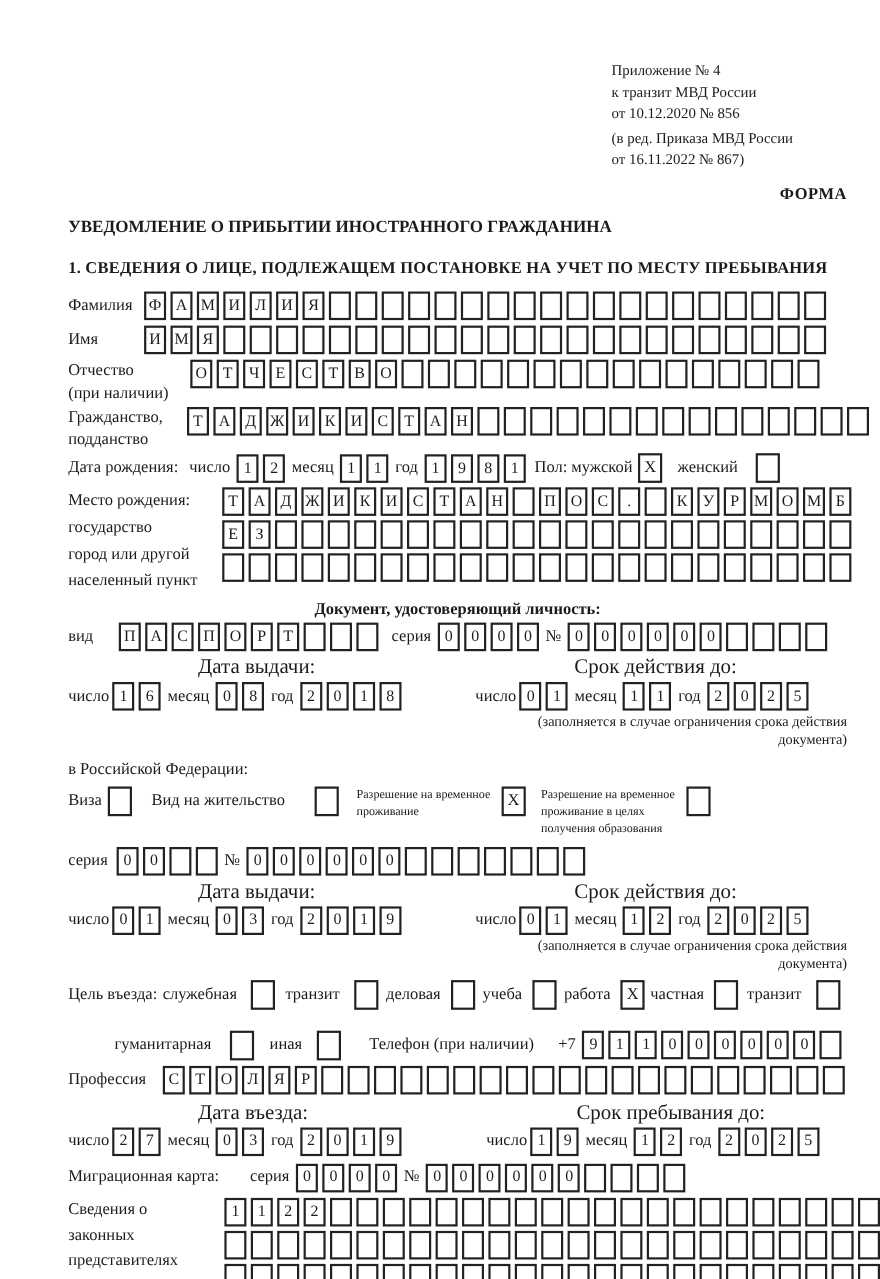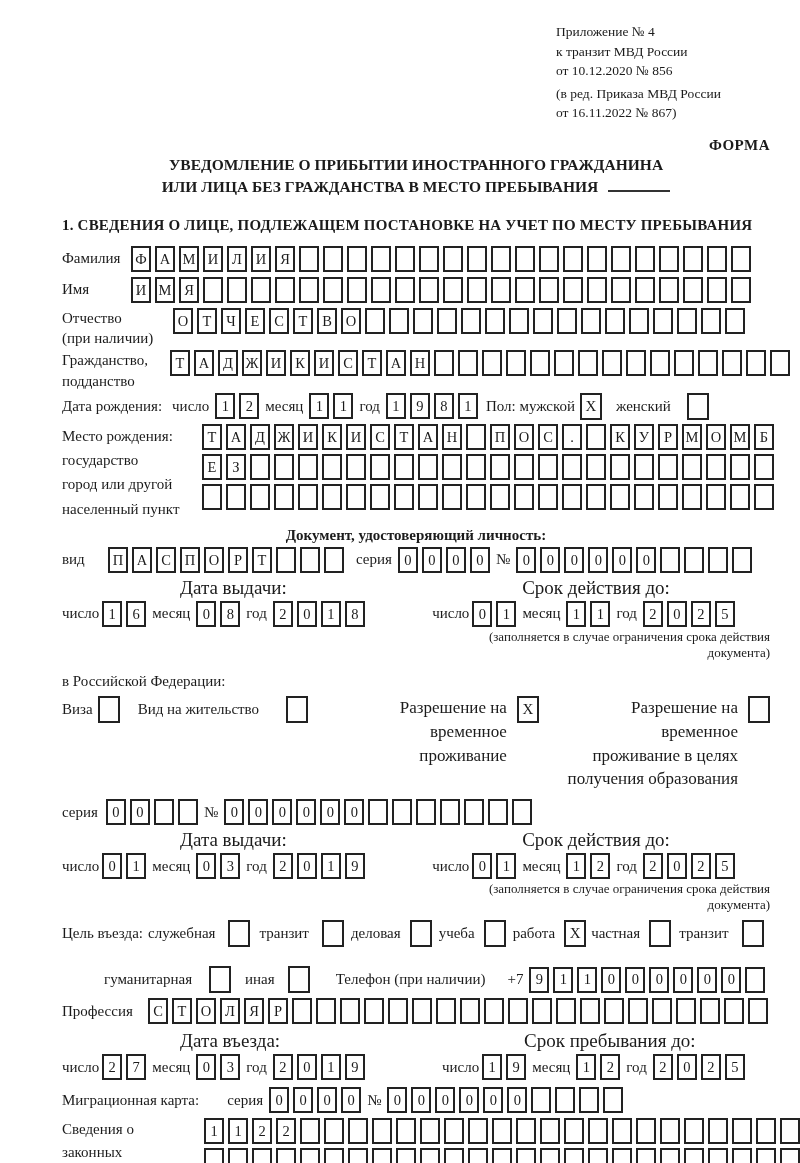--- a/index.html
+++ b/index.html
@@ -1,25 +1,25 @@
 <!DOCTYPE html>
 <html><head>
 <meta charset="utf-8">
 <style>
   * { margin:0; padding:0; box-sizing:border-box; }
   html,body { background:#fff; }
   body { width:800px; height:1163px; overflow:hidden; color:#1b1b1b;
          font-family:"Liberation Serif","DejaVu Serif",serif; }
-  .page { width:800px; height:1163px; padding:22px 30px 10px 62px; }
+  .page { width:800px; height:1163px; padding:54px 30px 10px 62px; }
 
   .appendix { width:fit-content; margin-left:494px; font-size:13.5px; line-height:1.45; }
   .appendix .rev { margin-top:3px; }
   .forma { text-align:right; font-weight:bold; font-size:15px; margin-top:14px; letter-spacing:.5px; }
 
-  .title { text-align:center; font-weight:bold; font-size:15.5px; line-height:1.45; margin-top:0; }
+  .title { text-align:left; font-weight:bold; font-size:15.5px; line-height:1.45; margin-top:10px; }
   .title .blank { display:inline-block; width:62px; border-bottom:2px solid #333; height:14px; margin-left:10px; }
 
   .sect-head { font-weight:bold; font-size:15px; margin-top:18px; letter-spacing:.2px; }
 
   .row { display:flex; align-items:center; margin-top:5px; }
   .row.top { align-items:flex-start; }
   .lbl { font-size:15px; flex:none; }
   .lbl2 { font-size:15px; line-height:1.35; flex:none; }
   .cells { display:flex; gap:4px; flex:none; }
   .cell { width:20px; height:26px; border:2px solid #222; flex:none;
@@ -36,40 +36,39 @@
   .dhalf { display:flex; flex-direction:column; }
   .dhalf .cap { font-size:19px; margin-bottom:2px; }
   .dhalf .drow { display:flex; align-items:center; }
   .note { font-size:13px; text-align:right; margin-top:2px; }
   .dlbl { font-size:15px; margin:0 6px; flex:none; }
 
   .intro { font-size:15px; line-height:1.6; margin-top:8px; }
 
   .opt { display:flex; align-items:center; }
   .opt .lbl { margin-right:5px; }
-  .centered { text-align:right; font-size:17px; line-height:1.4; }
+  .centered { text-align:left; font-size:11px; line-height:1.4; }
 </style>
 </head>
 <body>
 
 <div class="page">
 
   <div class="appendix">
     <div>Приложение № 4</div>
     <div>к транзит МВД России</div>
     <div>от 10.12.2020 № 856</div>
     <div class="rev">(в ред. Приказа МВД России</div>
     <div>от 16.11.2022 № 867)</div>
   </div>
 
   <div class="forma">ФОРМА</div>
 
   <div class="title">
     <div>УВЕДОМЛЕНИЕ О ПРИБЫТИИ ИНОСТРАННОГО ГРАЖДАНИНА</div>
-    <div><span>ИЛИ ЛИЦА БЕЗ ГРАЖДАНСТВА В МЕСТО ПРЕБЫВАНИЯ</span><span class="blank"></span></div>
   </div>
 
   <div class="sect-head">1. СВЕДЕНИЯ О ЛИЦЕ, ПОДЛЕЖАЩЕМ ПОСТАНОВКЕ НА УЧЕТ ПО МЕСТУ ПРЕБЫВАНИЯ</div>
 
   <div class="row" style="margin-top:12px;">
     <span class="lbl" style="width:69px;">Фамилия</span>
     <span class="cells">
         <div class="cell">Ф</div>
         <div class="cell">А</div>
         <div class="cell">М</div>

